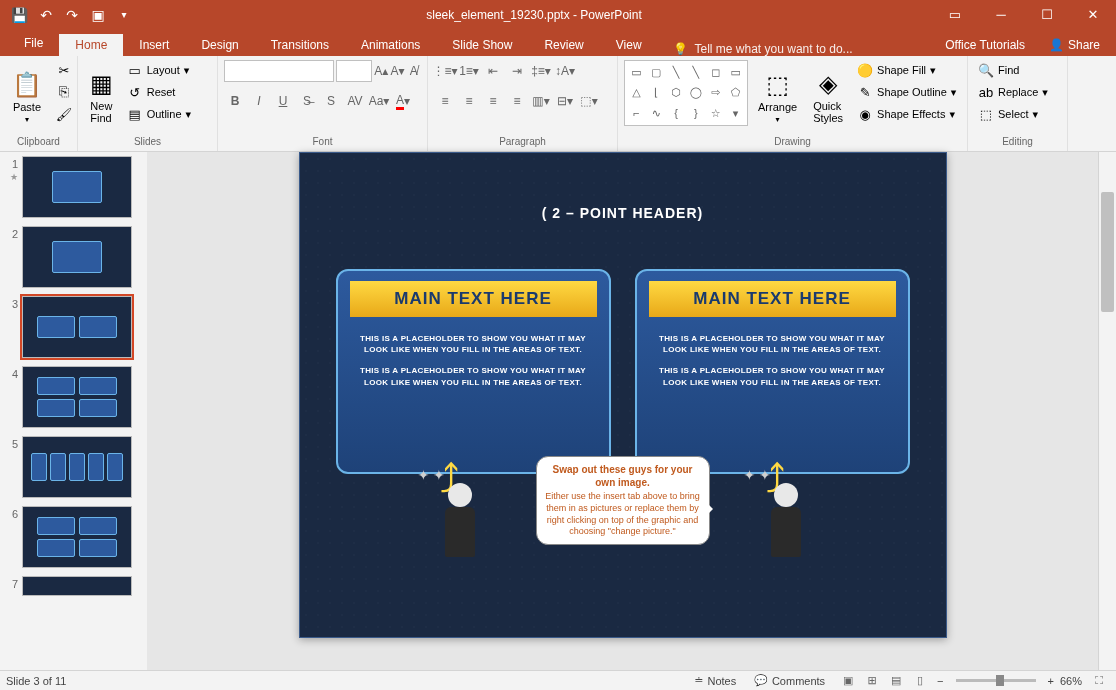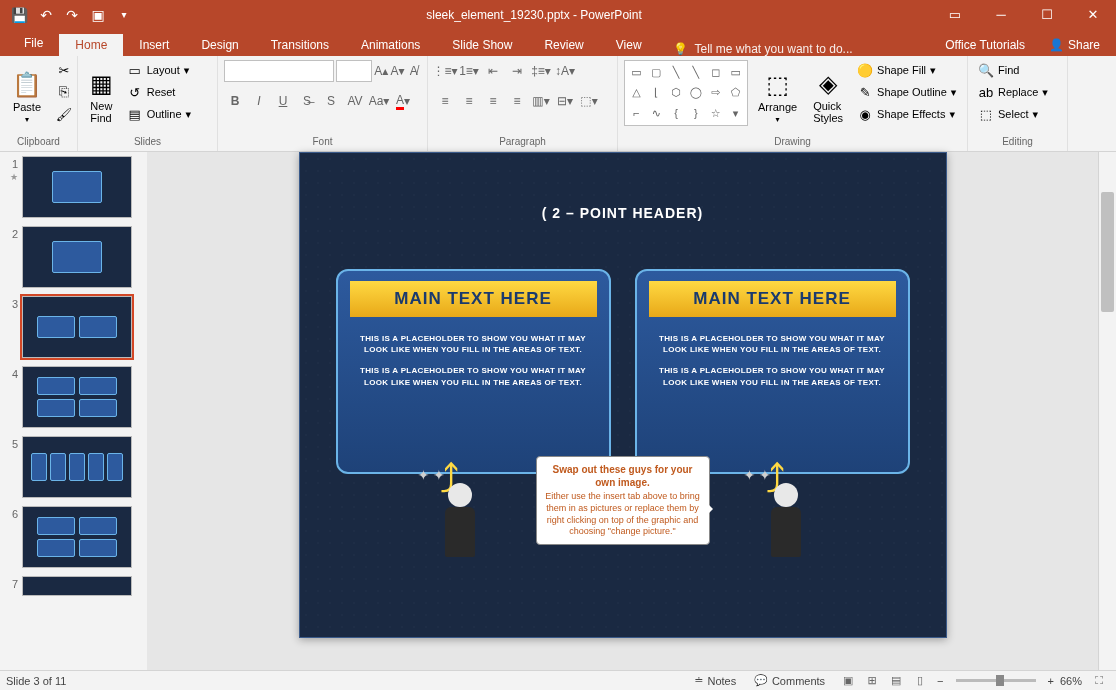--- a/index.html
+++ b/index.html
@@ -53,21 +53,21 @@
 .panel-header{position:absolute;top:10px;left:12px;right:12px;height:36px;background:linear-gradient(#ffd942,#e8a818);border-radius:0;display:flex;align-items:center;justify-content:center;color:#1a3a6e;font-weight:bold;font-size:17px;letter-spacing:1px}
 .panel-text{position:absolute;top:62px;left:16px;right:16px;text-align:center;color:#fff;font-size:8px;font-weight:bold;letter-spacing:.3px;line-height:1.4}
 .panel-text p{margin-bottom:10px}
 .character{position:absolute;bottom:80px;width:60px;height:90px}
 .char-left{left:130px}
 .char-right{right:130px}
 .char-body{width:30px;height:50px;background:#2a2a2a;border-radius:6px 6px 2px 2px;position:absolute;bottom:0;left:15px}
 .char-head{width:24px;height:24px;background:#e8e8e8;border-radius:50%;position:absolute;top:16px;left:18px}
 .arrow{position:absolute;top:-10px;left:10px;font-size:40px;color:#ffd942}
 .stars{position:absolute;top:0;left:-12px;color:#d0d0d0;font-size:14px}
-.callout{position:absolute;bottom:92px;left:50%;transform:translateX(-50%);width:174px;background:#fff;border:1px solid #888;border-radius:4px;padding:6px 8px;font-size:9px;text-align:center;color:#c05a1e;line-height:1.3}
+.callout{position:absolute;bottom:92px;left:50%;transform:translateX(-50%);width:174px;background:#fff;border:1px solid #888;border-radius:12px;padding:6px 8px;font-size:9px;text-align:center;color:#c05a1e;line-height:1.3}
 .callout-title{font-weight:bold;font-size:10px;margin-bottom:2px}
 .callout::after{content:'';position:absolute;right:-12px;top:50%;border:8px solid transparent;border-left-color:#fff}
 .vscroll{width:18px;background:#f3f3f3;border-left:1px solid #d4d4d4;position:relative}
 .vscroll-thumb{position:absolute;top:40px;left:2px;right:2px;height:120px;background:#c0c0c0;border-radius:2px}
 .statusbar{height:20px;background:#f3f3f3;border-top:1px solid #d4d4d4;display:flex;align-items:center;font-size:11px;color:#444;padding:0 6px}
 .sb-left{flex:1}
 .sb-right{display:flex;align-items:center;gap:6px}
 .sb-btn{padding:2px 6px;display:flex;align-items:center;gap:4px;cursor:pointer}
 .view-btns{display:flex;gap:2px}
 .view-btn{width:22px;height:18px;cursor:pointer;display:flex;align-items:center;justify-content:center;color:#666;font-size:11px}

